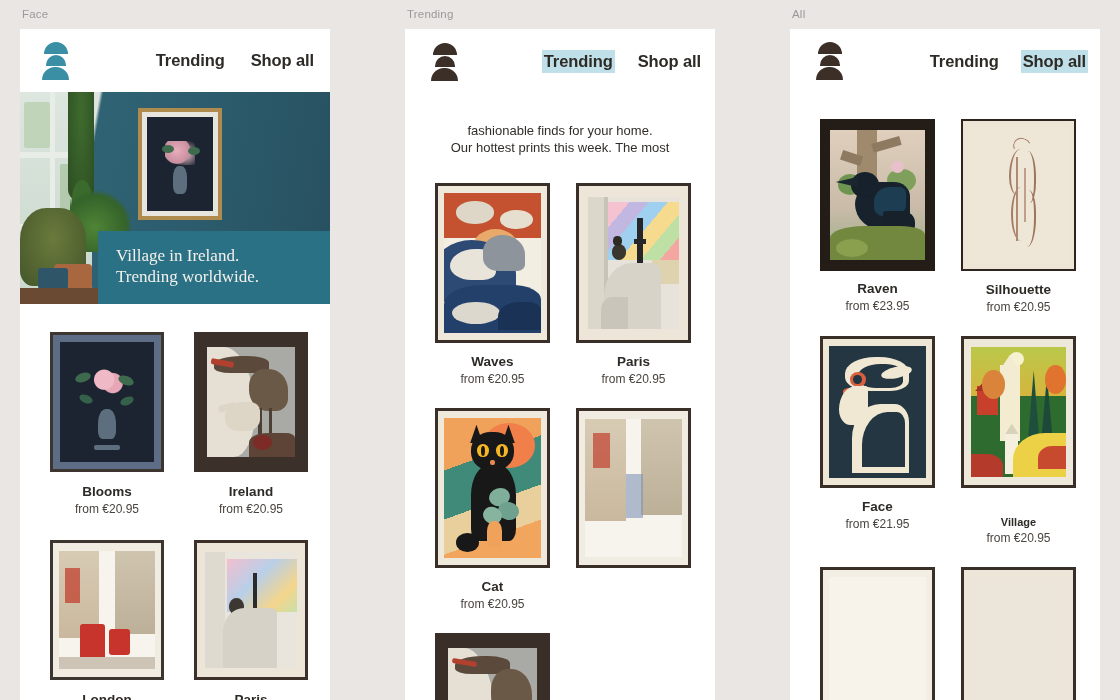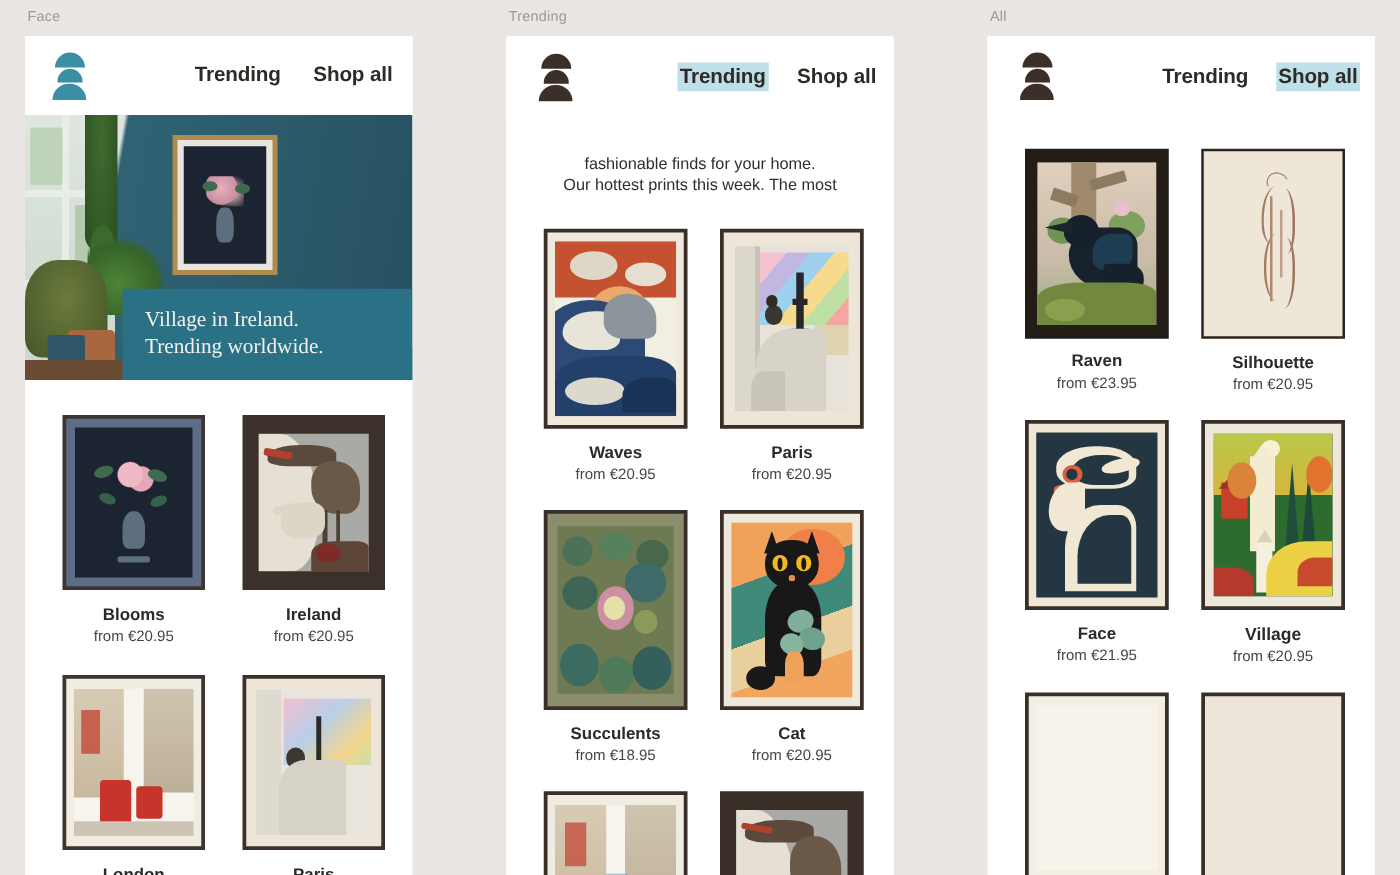--- a/index.html
+++ b/index.html
@@ -292,41 +292,20 @@
                 <div style="position:absolute;left:28%;top:30%;width:9%;height:7%;background:#2e2a24;border-radius:50%;"></div>
                 <div style="position:absolute;left:18%;bottom:0;width:62%;height:50%;background:#d7d3c9;border-radius:50% 16% 0 0;"></div>
                 <div style="position:absolute;left:14%;bottom:0;width:30%;height:24%;background:#cac5ba;border-radius:40% 0 0 0;"></div>
               </div>
             </div>
           </div>
           <div class="p-title" style="margin-top:11px;font-size:13.5px;">Paris</div>
           <div class="p-price" style="margin-top:3px;font-size:12px;">from €20.95</div>
         </div>
 
-        <div class="card">
-          <div class="frame" style="height:160px;background:#3a2f28;padding:3px;">
-            <div style="width:100%;height:100%;background:#8b8d6d;padding:10px 8px;">
-              <div style="width:100%;height:100%;background:#6e7a52;position:relative;overflow:hidden;">
-                <div style="position:absolute;left:4%;top:6%;width:26%;height:18%;background:#4d7157;border-radius:50%;"></div>
-                <div style="position:absolute;left:36%;top:4%;width:28%;height:16%;background:#57805c;border-radius:50%;"></div>
-                <div style="position:absolute;left:68%;top:8%;width:28%;height:18%;background:#47684c;border-radius:50%;"></div>
-                <div style="position:absolute;left:58%;top:22%;width:36%;height:24%;background:#3f6a6a;border-radius:50%;"></div>
-                <div style="position:absolute;left:4%;top:30%;width:30%;height:20%;background:#3f6557;border-radius:50%;"></div>
-                <div style="position:absolute;left:34%;top:36%;width:32%;height:26%;background:#cd8fa2;border-radius:50%;"></div>
-                <div style="position:absolute;left:40%;top:42%;width:18%;height:14%;background:#e7dfa8;border-radius:50%;"></div>
-                <div style="position:absolute;left:2%;bottom:4%;width:34%;height:26%;background:#3c6b62;border-radius:50%;"></div>
-                <div style="position:absolute;left:36%;bottom:0;width:30%;height:22%;background:#4e7a5a;border-radius:50%;"></div>
-                <div style="position:absolute;left:64%;bottom:2%;width:34%;height:26%;background:#34605c;border-radius:50%;"></div>
-                <div style="position:absolute;left:66%;top:50%;width:20%;height:14%;background:#8a9a5c;border-radius:50%;"></div>
-              </div>
-            </div>
-          </div>
-          <div class="p-title" style="margin-top:11px;font-size:13.5px;">Succulents</div>
-          <div class="p-price" style="margin-top:3px;font-size:12px;">from €18.95</div>
-        </div>
 
         <div class="card">
           <div class="frame" style="height:160px;background:#3a2f28;padding:3px;">
             <div style="width:100%;height:100%;background:#efe9dc;padding:7px 6px;">
               <div style="width:100%;height:100%;background:#e8e2cf;position:relative;overflow:hidden;">
                 <div style="position:absolute;left:0;top:0;width:100%;height:100%;background:linear-gradient(160deg,#f0a25a 0 30%,#3f8a79 30% 58%,#e8cf9b 58% 78%,#f2a55c 78%);"></div>
                 <div style="position:absolute;left:40%;top:4%;width:54%;height:32%;background:#f07f4a;border-radius:50%;"></div>
                 <div style="position:absolute;left:8%;top:36%;width:30%;height:26%;background:#3f8a79;border-radius:50%;"></div>
 
                 <div style="position:absolute;left:28%;top:10%;width:44%;height:28%;background:#181818;border-radius:46% 46% 48% 48%;"></div>
@@ -485,21 +464,21 @@
                 <div style="position:absolute;left:12%;top:18%;width:24%;height:22%;background:#d9843a;border-radius:50%;"></div>
                 <div style="position:absolute;left:78%;top:14%;width:22%;height:22%;background:#e0742f;border-radius:50%;"></div>
                 <div style="position:absolute;left:36%;bottom:2%;width:14%;height:34%;background:#f5f0de;"></div>
                 <div style="position:absolute;left:36%;bottom:33%;width:14%;height:8%;background:#d9d2bb;clip-path:polygon(50% 0,100% 100%,0 100%);"></div>
                 <div style="position:absolute;left:44%;bottom:0;width:56%;height:34%;background:#ecd146;border-radius:60% 0 0 0;"></div>
                 <div style="position:absolute;left:0;bottom:0;width:34%;height:18%;background:#b43b2c;border-radius:0 50% 0 0;"></div>
                 <div style="position:absolute;left:70%;bottom:6%;width:30%;height:18%;background:#c84a2e;border-radius:50% 0 0 0;"></div>
               </div>
             </div>
           </div>
-          <div class="p-title" style="margin-top:11px;font-size:14px;">Village</div>
+          <div class="p-title" style="margin-top:28px;font-size:11px;">Village</div>
           <div class="p-price" style="margin-top:3px;font-size:12px;">from €20.95</div>
         </div>
 
         <div class="card">
           <div class="frame" style="height:152px;background:#3a2f26;padding:3px;">
             <div style="width:100%;height:100%;background:#f3eee3;padding:7px 6px;">
               <div style="width:100%;height:100%;background:#f7f3ea;position:relative;overflow:hidden;">
                 
                 
               </div>

